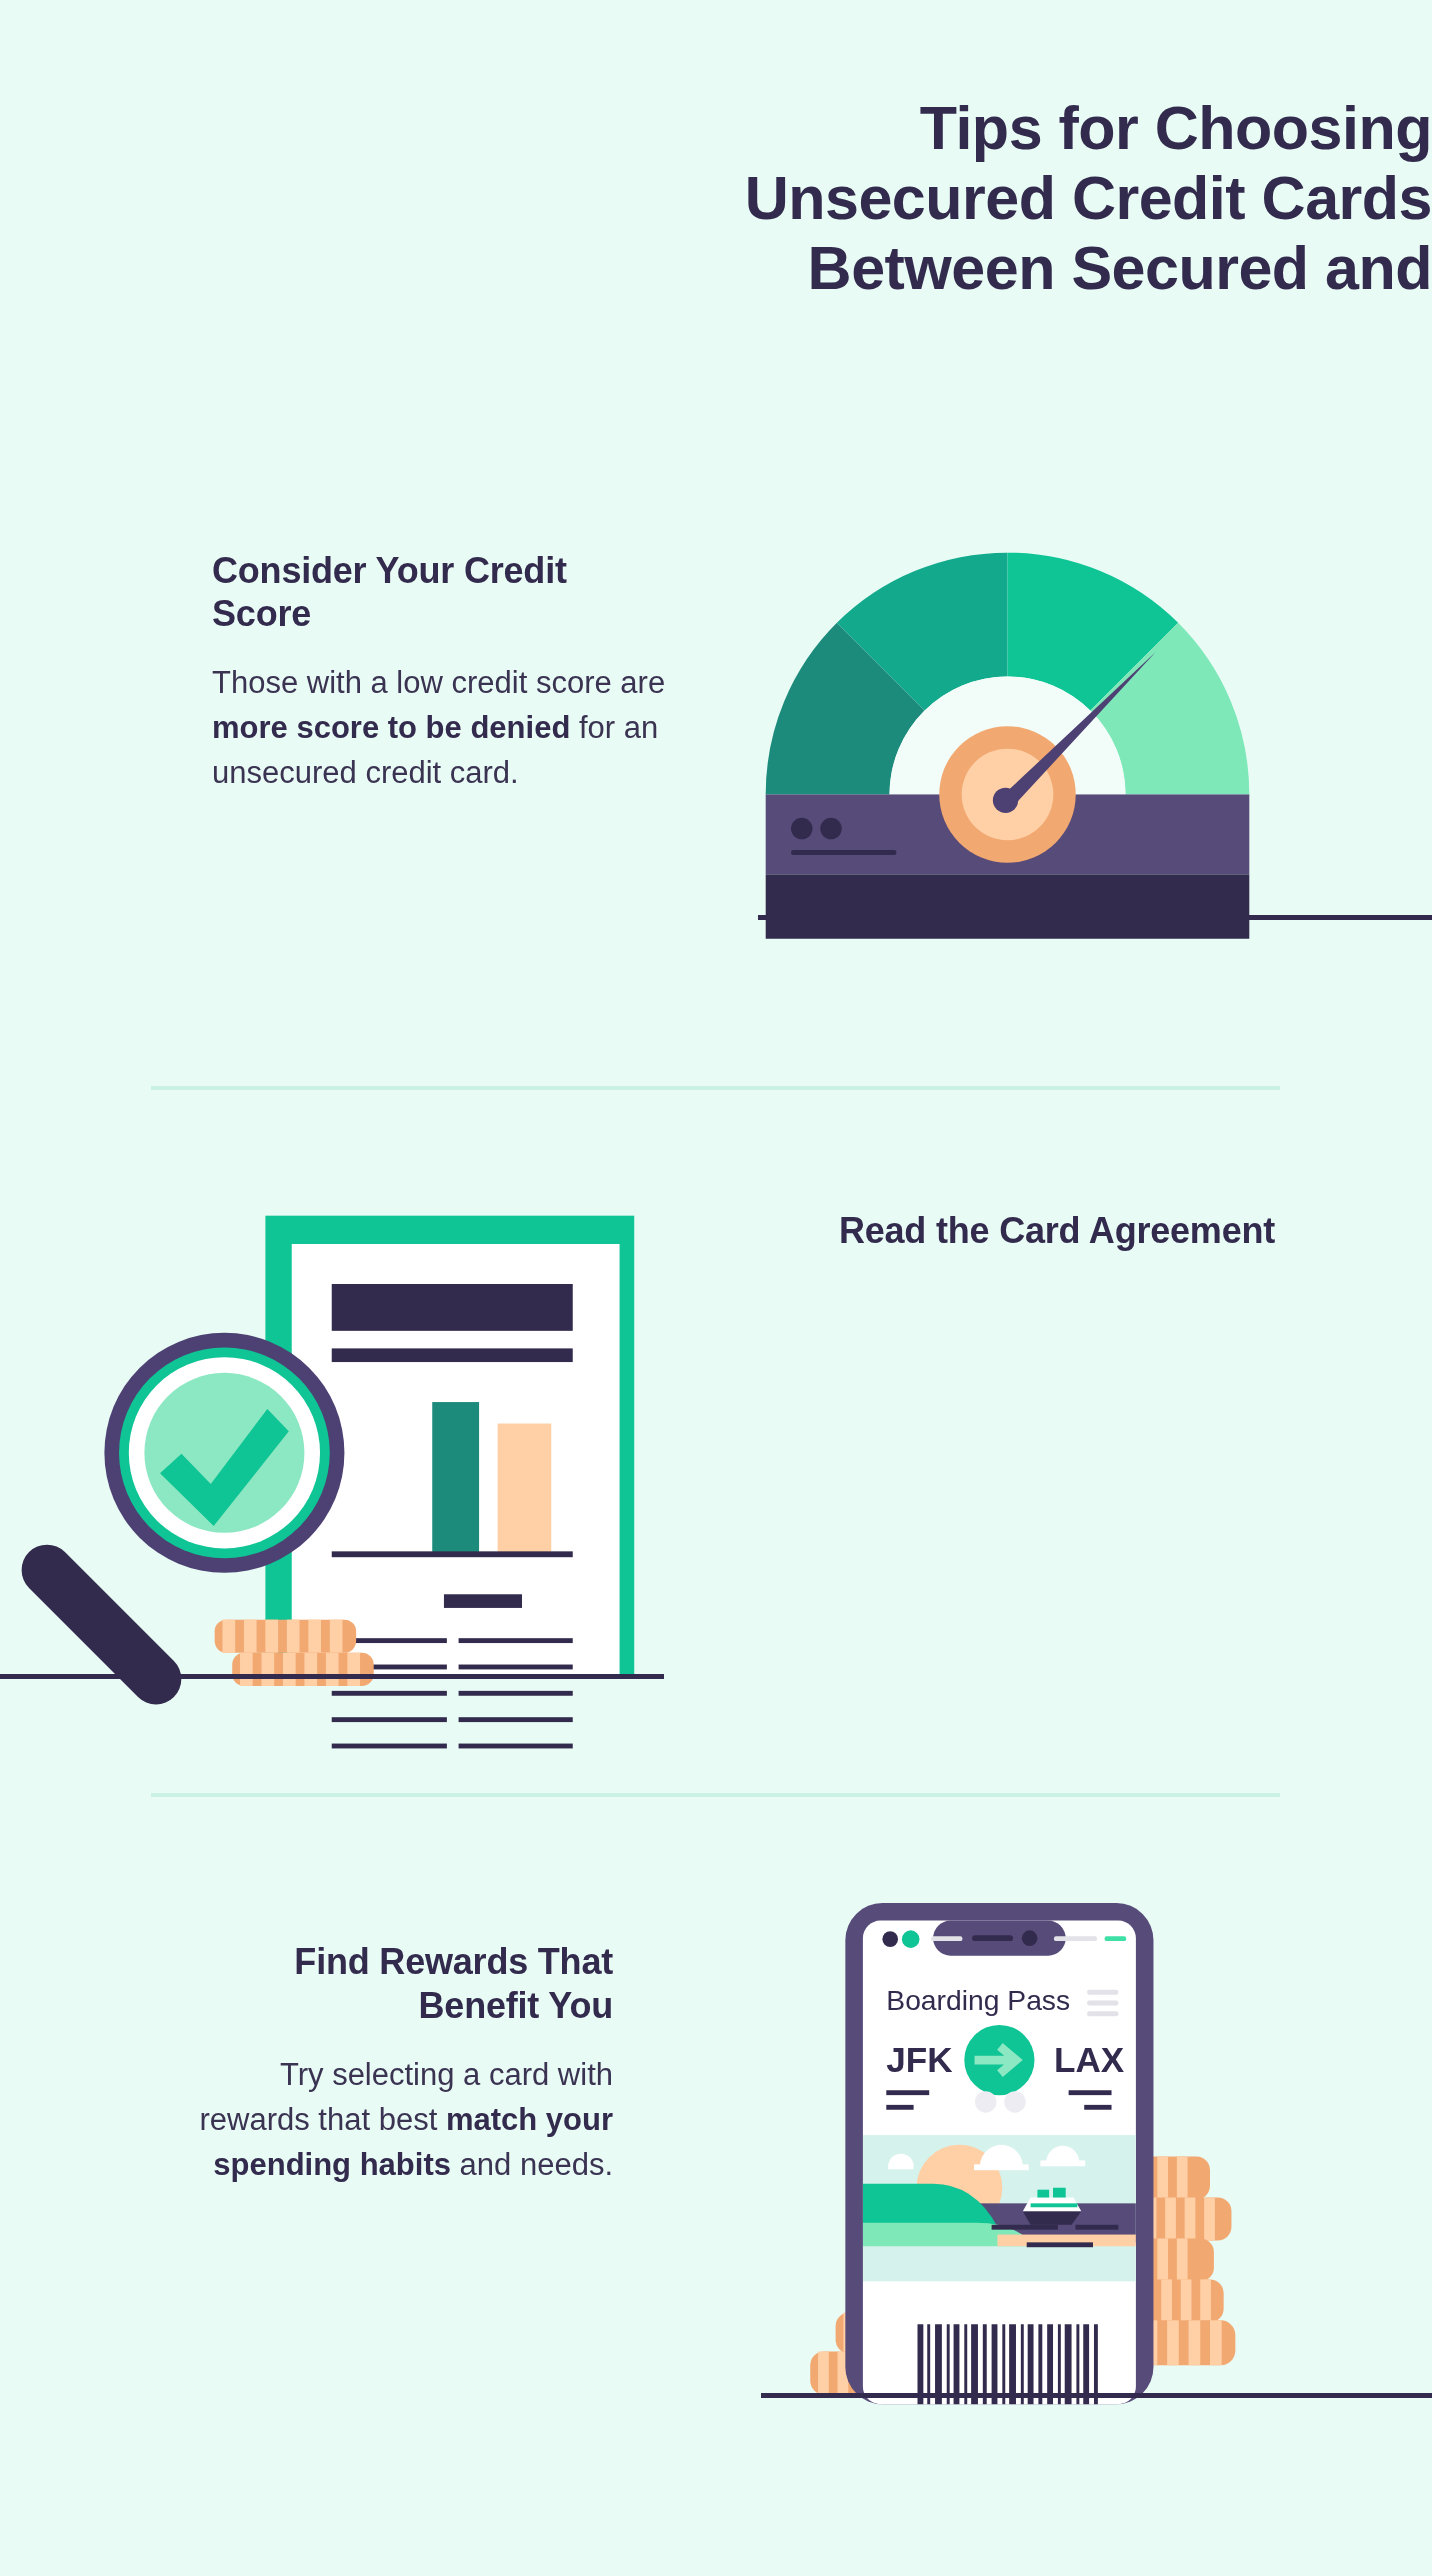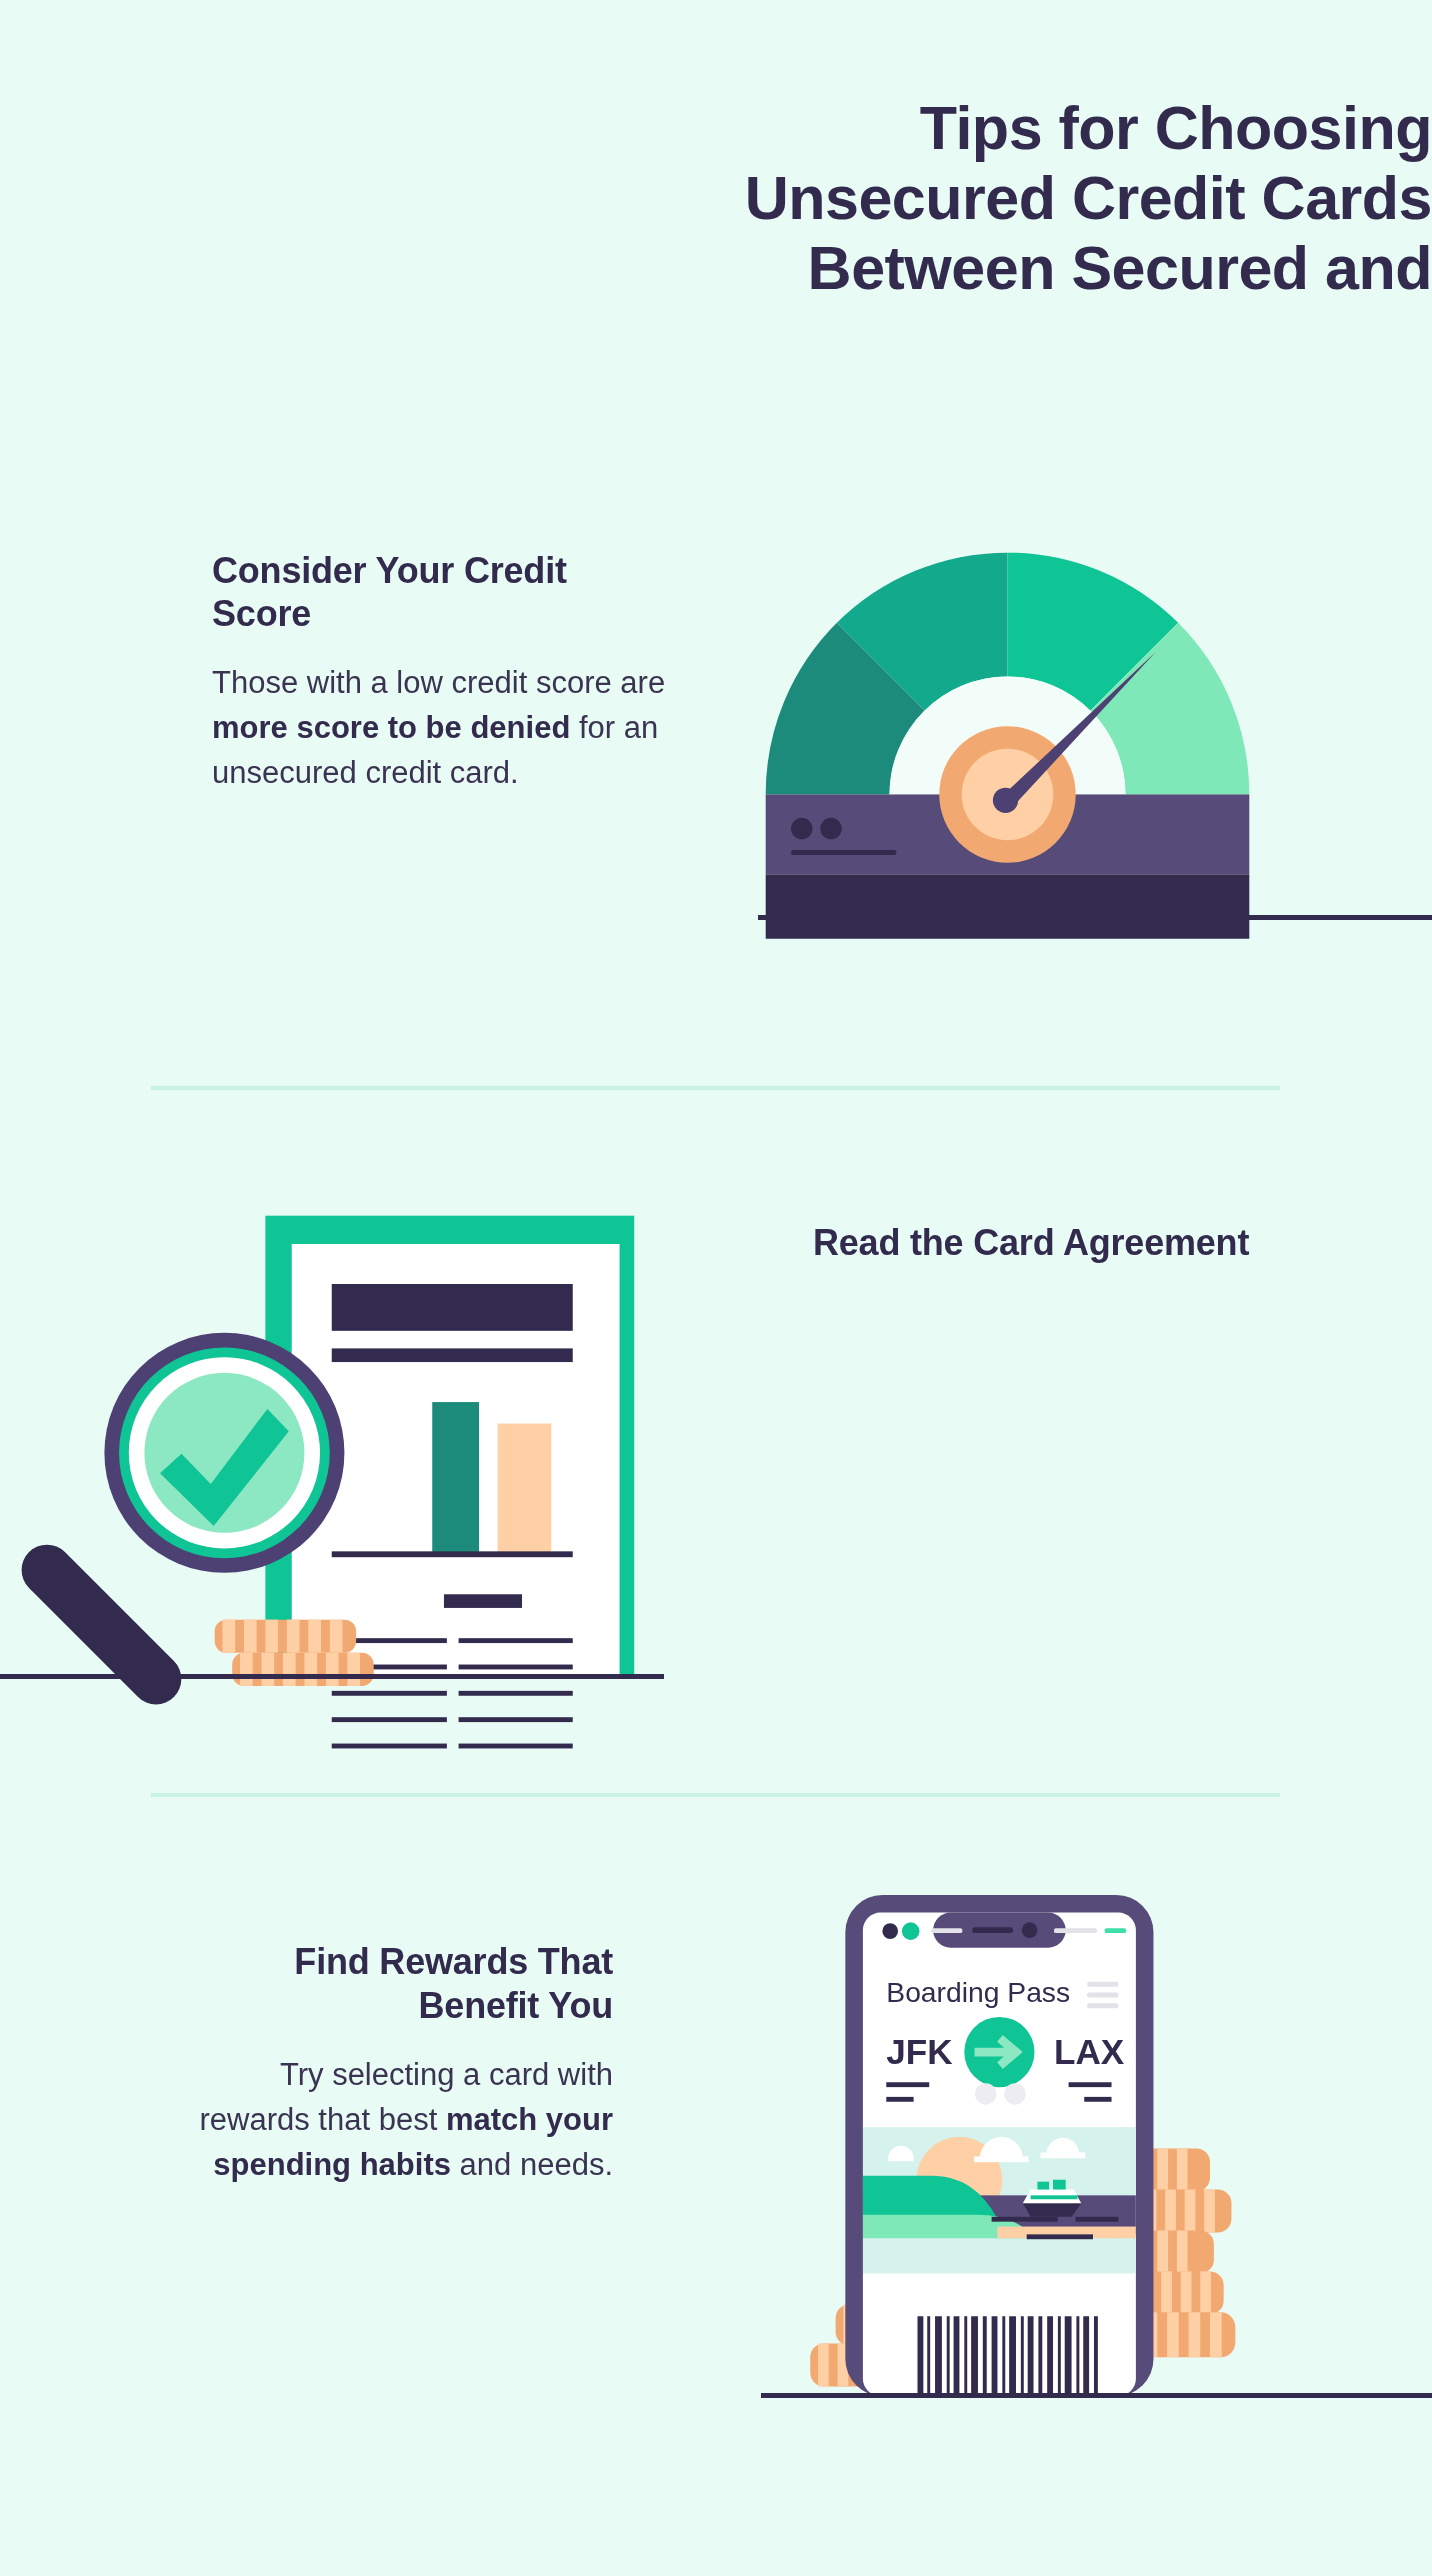--- a/index.html
+++ b/index.html
@@ -38,21 +38,21 @@
   }
   .txtblock p{
     margin:0;
     color:#3a3352;
     font-size:31px;line-height:1.45;
     font-weight:normal;
   }
   .txtblock p b{font-weight:bold;color:#332b4d;}
 
   .t1{left:172px;top:21.5px;width:459px;margin-left:40px;}
-  .t2{left:813px;top:60px;width:488px;}
+  .t2{left:813px;top:48px;width:488px;text-align:center;}
   .t3{left:164px;top:57px;width:449px;}
 
   
   .divider{
     position:absolute;left:151px;width:1129px;height:3.9px;
     background:#c9f2e4;
   }
   .div1{top:1086px;}
   .div2{top:1793px;}
 
@@ -62,21 +62,21 @@
   .g2{left:0;top:1674px;width:664px;}
   .g3{left:761px;top:2393px;width:671px;}
 
   
   .gauge{position:absolute;left:754px;top:11.7px;width:507px;height:390px;}
 
   
   .doc{position:absolute;left:0px;top:0px;width:683px;height:527px;}
 
   
-  .phone{position:absolute;left:742px;top:4px;width:585px;height:517px;}
+  .phone{position:absolute;left:742px;top:12px;width:585px;height:517px;}
 
   svg{display:block;overflow:visible;}
 </style>
 </head>
 <body>
 
 <div class="canvas">
 
   <div class="title">
     <span>Tips for Choosing</span>

